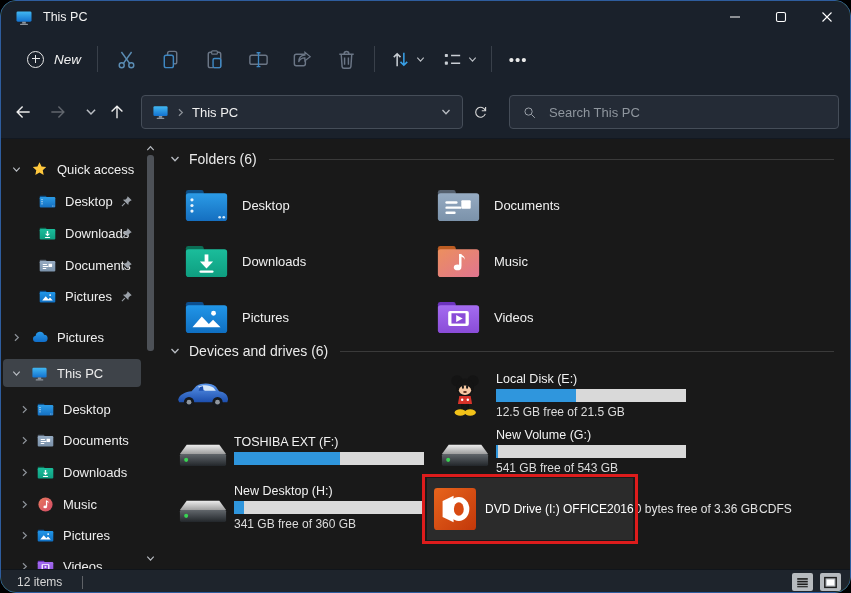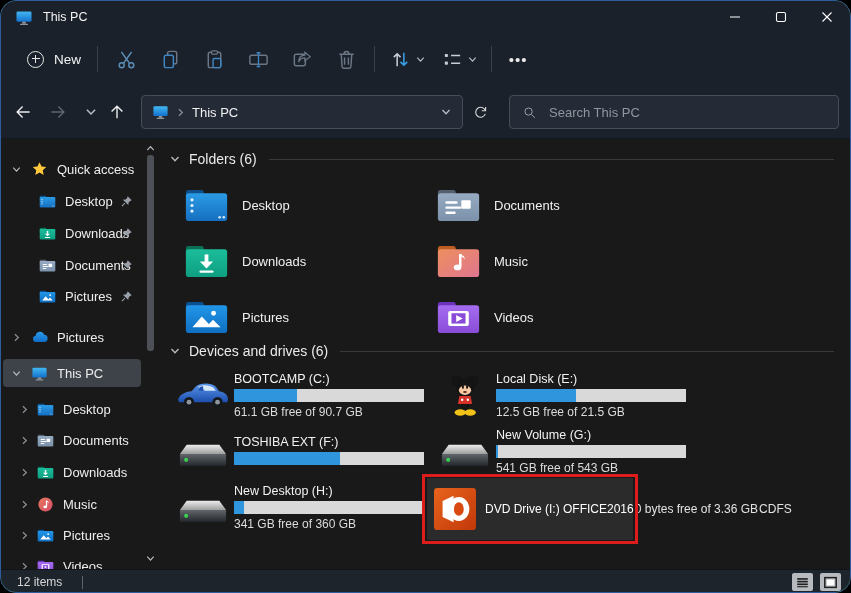--- a/index.html
+++ b/index.html
@@ -11,21 +11,21 @@
   }
   
   .titlebar{height:32px;background:#1a212b;display:flex;align-items:center;position:relative;}
   .titlebar .app-ico{width:18px;height:17px;margin-left:14px;}
   .titlebar .title{font-size:12.5px;margin-left:10px;color:#f2f2f2;}
   .win-controls{position:absolute;right:0;top:0;height:32px;display:flex;}
   .win-btn{width:46px;height:32px;display:flex;align-items:center;justify-content:center;background:transparent;border:none;padding:0;cursor:default;}
   .win-btn svg{width:12px;height:12px;}
   
   .toolbar{height:52px;background:#1a212b;display:flex;align-items:center;padding-left:16px;}
-  .tb-new{display:flex;align-items:center;gap:10px;background:transparent;border:none;color:#f2f2f2;font-size:13.5px;padding:6px 10px;border-radius:4px;}
+  .tb-new{display:flex;align-items:center;gap:10px;background:transparent;border:none;color:#f2f2f2;font-size:13.5px;padding:6px 10px;border-radius:4px;font-style:italic;}
   .tb-new .plus{width:17px;height:17px;border:1.4px solid #e8e8e8;border-radius:50%;position:relative;}
   .tb-new .plus::before{content:"";position:absolute;left:3.5px;top:6.6px;width:8px;height:1.4px;background:#e8e8e8;}
   .tb-new .plus::after{content:"";position:absolute;left:6.8px;top:3.3px;width:1.4px;height:8px;background:#e8e8e8;}
   .tb-sep{width:1px;height:26px;background:#39404a;margin:0 6px;}
   .tb-btn{width:44px;height:40px;display:flex;align-items:center;justify-content:center;background:transparent;border:none;border-radius:4px;padding:0;}
   .tb-btn svg{width:23px;height:23px;}
   .tb-more{color:#e8e8e8;font-size:15px;letter-spacing:1px;width:40px;height:40px;background:transparent;border:none;}
   
   .navbar{height:54px;background:#1a212b;position:relative;border-bottom:1px solid #121821;}
   .nav-btn{position:absolute;top:11px;width:32px;height:32px;display:flex;align-items:center;justify-content:center;background:transparent;border:none;border-radius:4px;padding:0;}
@@ -664,27 +664,20 @@
         <span class="stitle">Devices and drives (6)</span>
         <div class="line"></div>
       </div>
 
       <div class="drive c1 r1">
         <div class="d-ico">
             <svg style="width:54px;height:29px">
               <use href="#i-car"></use>
             </svg>
           </div>
-        <div class="d-info">
-          <span class="d-name">BOOTCAMP (C:)</span>
-          <div class="d-bar">
-              <div class="d-fill" style="width: 33%;"></div>
-            </div>
-          <span class="d-free">61.1 GB free of 90.7 GB</span>
-        </div>
       </div>
       <div class="drive c2 r1">
         <div class="d-ico">
             <svg style="width:34px;height:44px">
               <use href="#i-mickey"></use>
             </svg>
           </div>
         <div class="d-info">
           <span class="d-name">Local Disk (E:)</span>
           <div class="d-bar">

